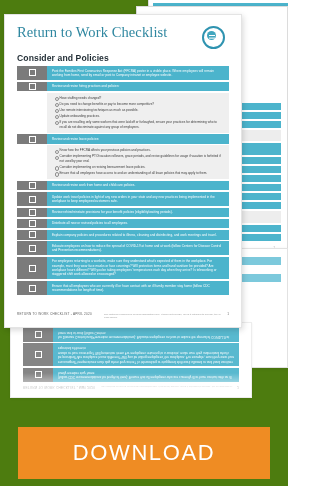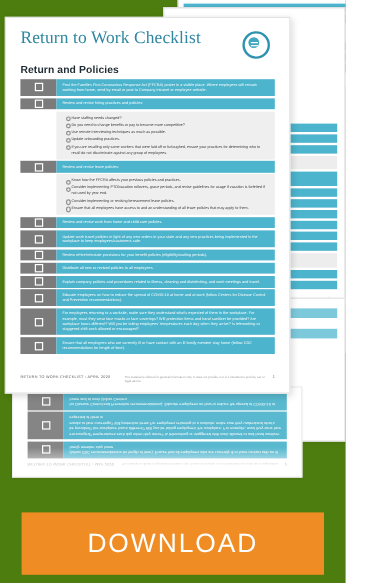--- a/index.html
+++ b/index.html
@@ -400,21 +400,21 @@
   </div>
 
   <div class="sheet sheet-front">
     <div class="page-inner">
 
       <div class="doc-head">
         <div class="doc-title">Return to Work Checklist</div>
         <div class="logo"></div>
       </div>
 
-      <div class="section-title">Return and Policies</div>
+      <div class="section-title">Consider and Policies</div>
 
       <div class="rows">
 
         <div class="row">
           <div class="row-box">
               <span class="cb"></span>
             </div>
           <div class="row-text">Post the Families First Coronavirus Response Act (FFCRA) poster in a visible place. Where employees will remain working from home, send by email or post to Company intranet or employee website.</div>
         </div>
 

